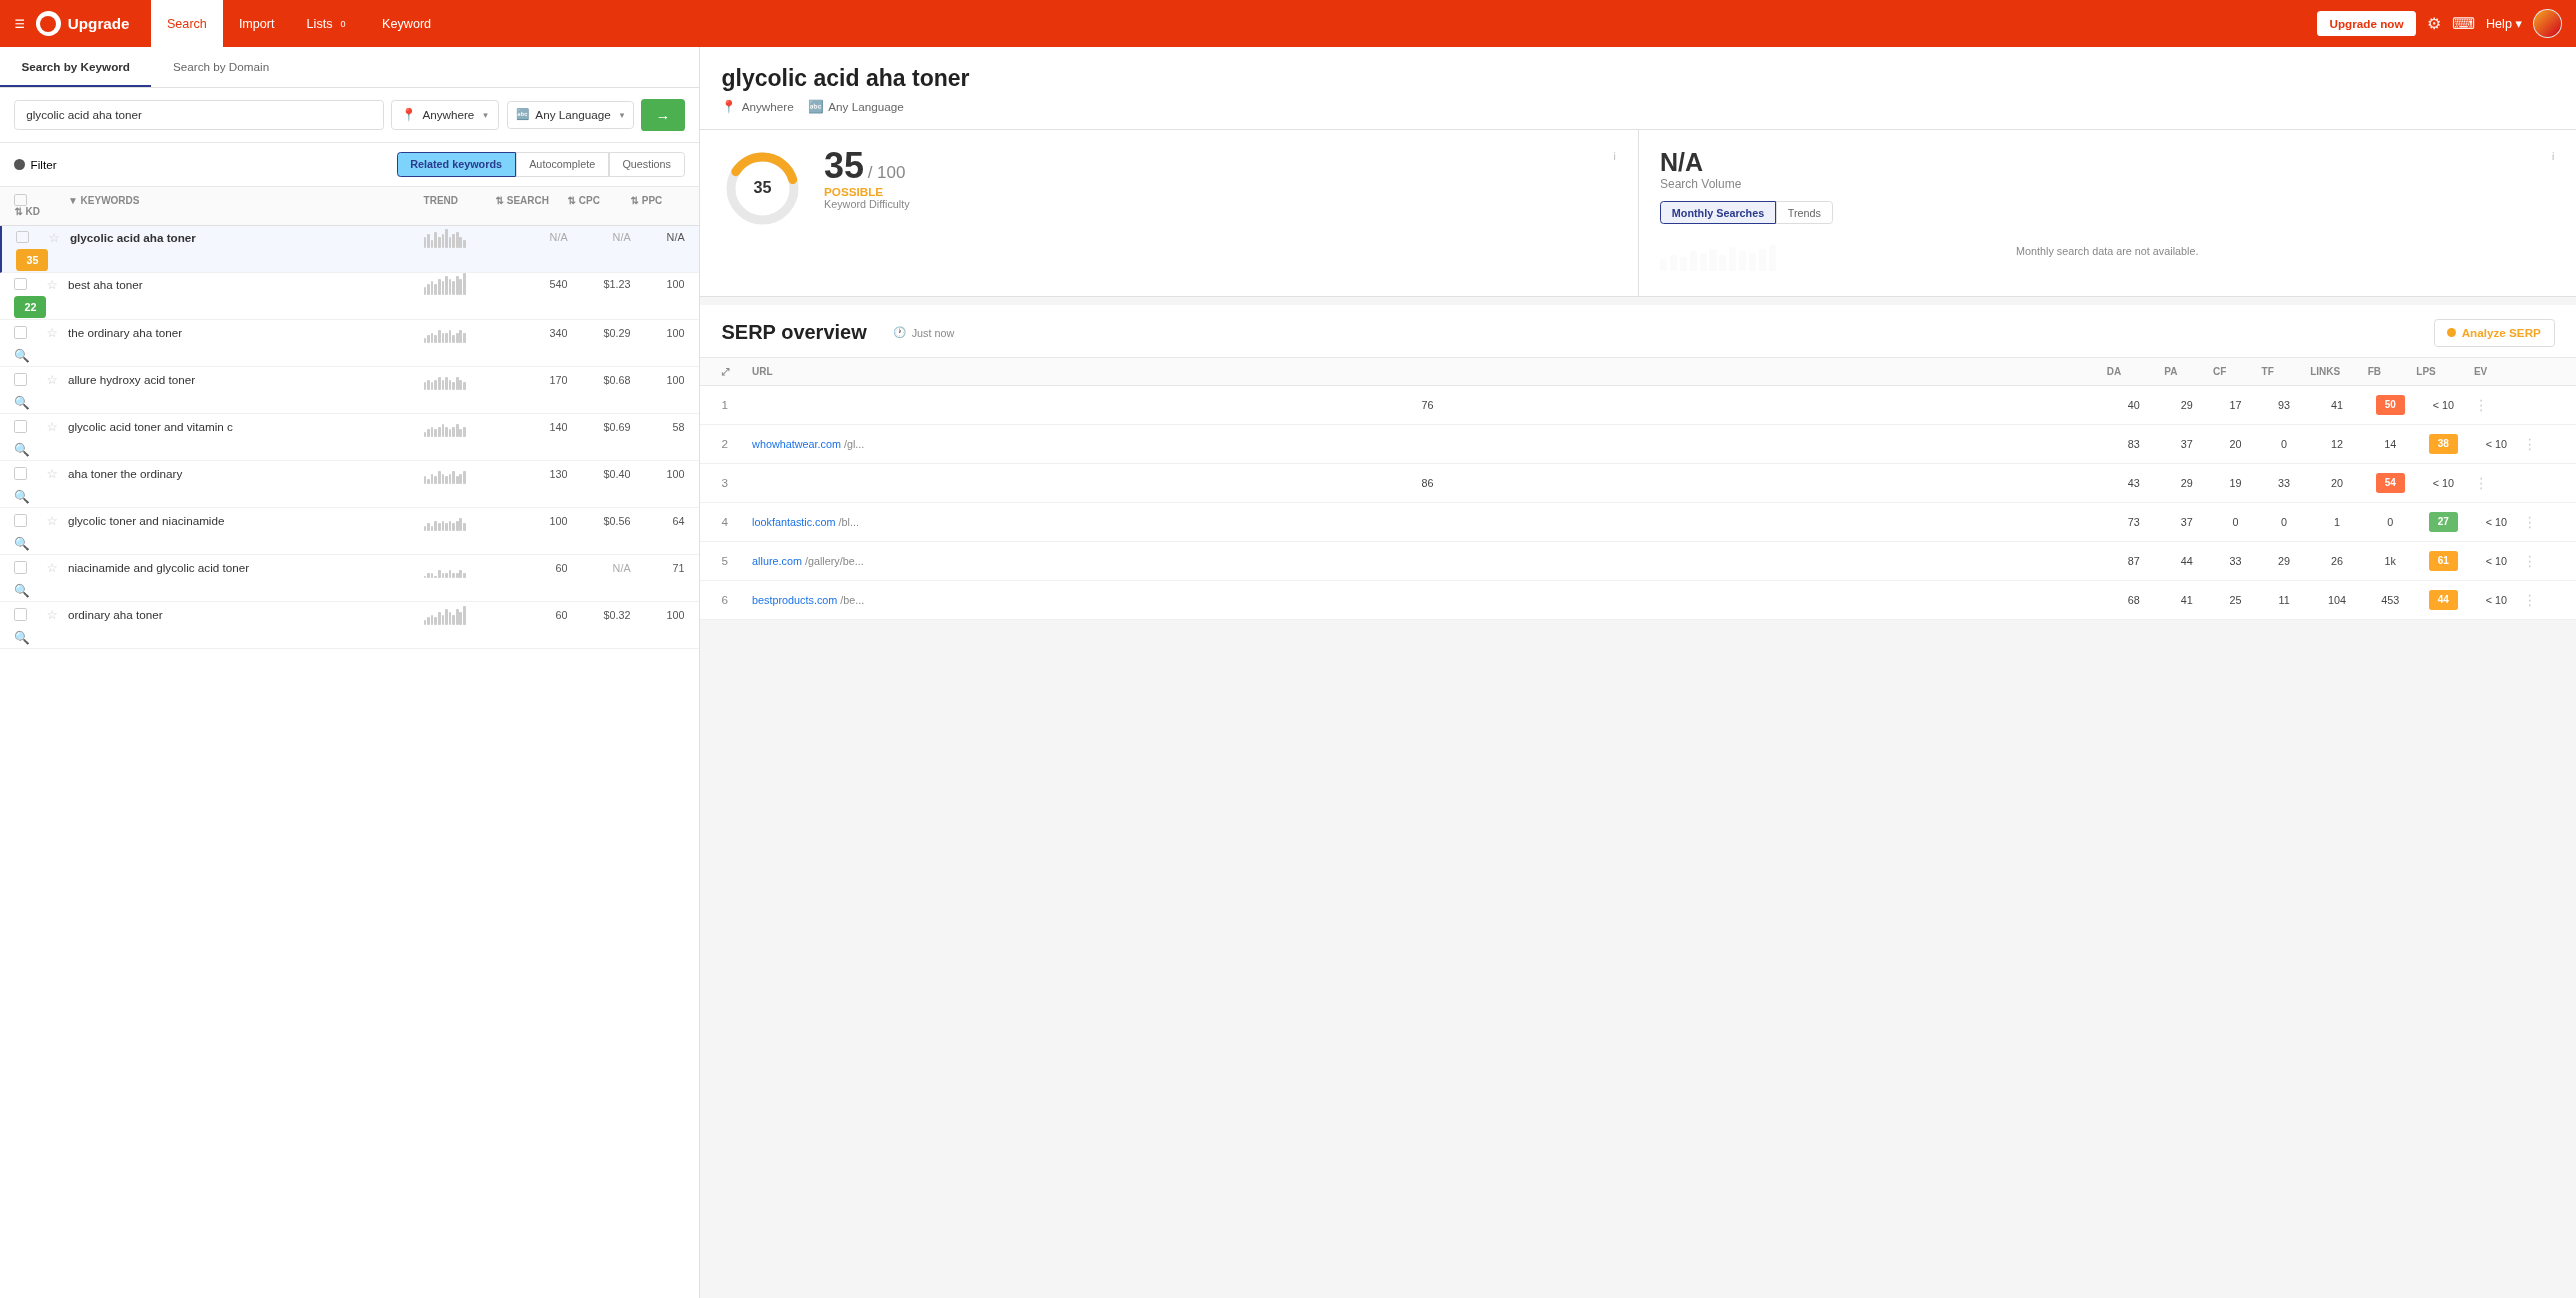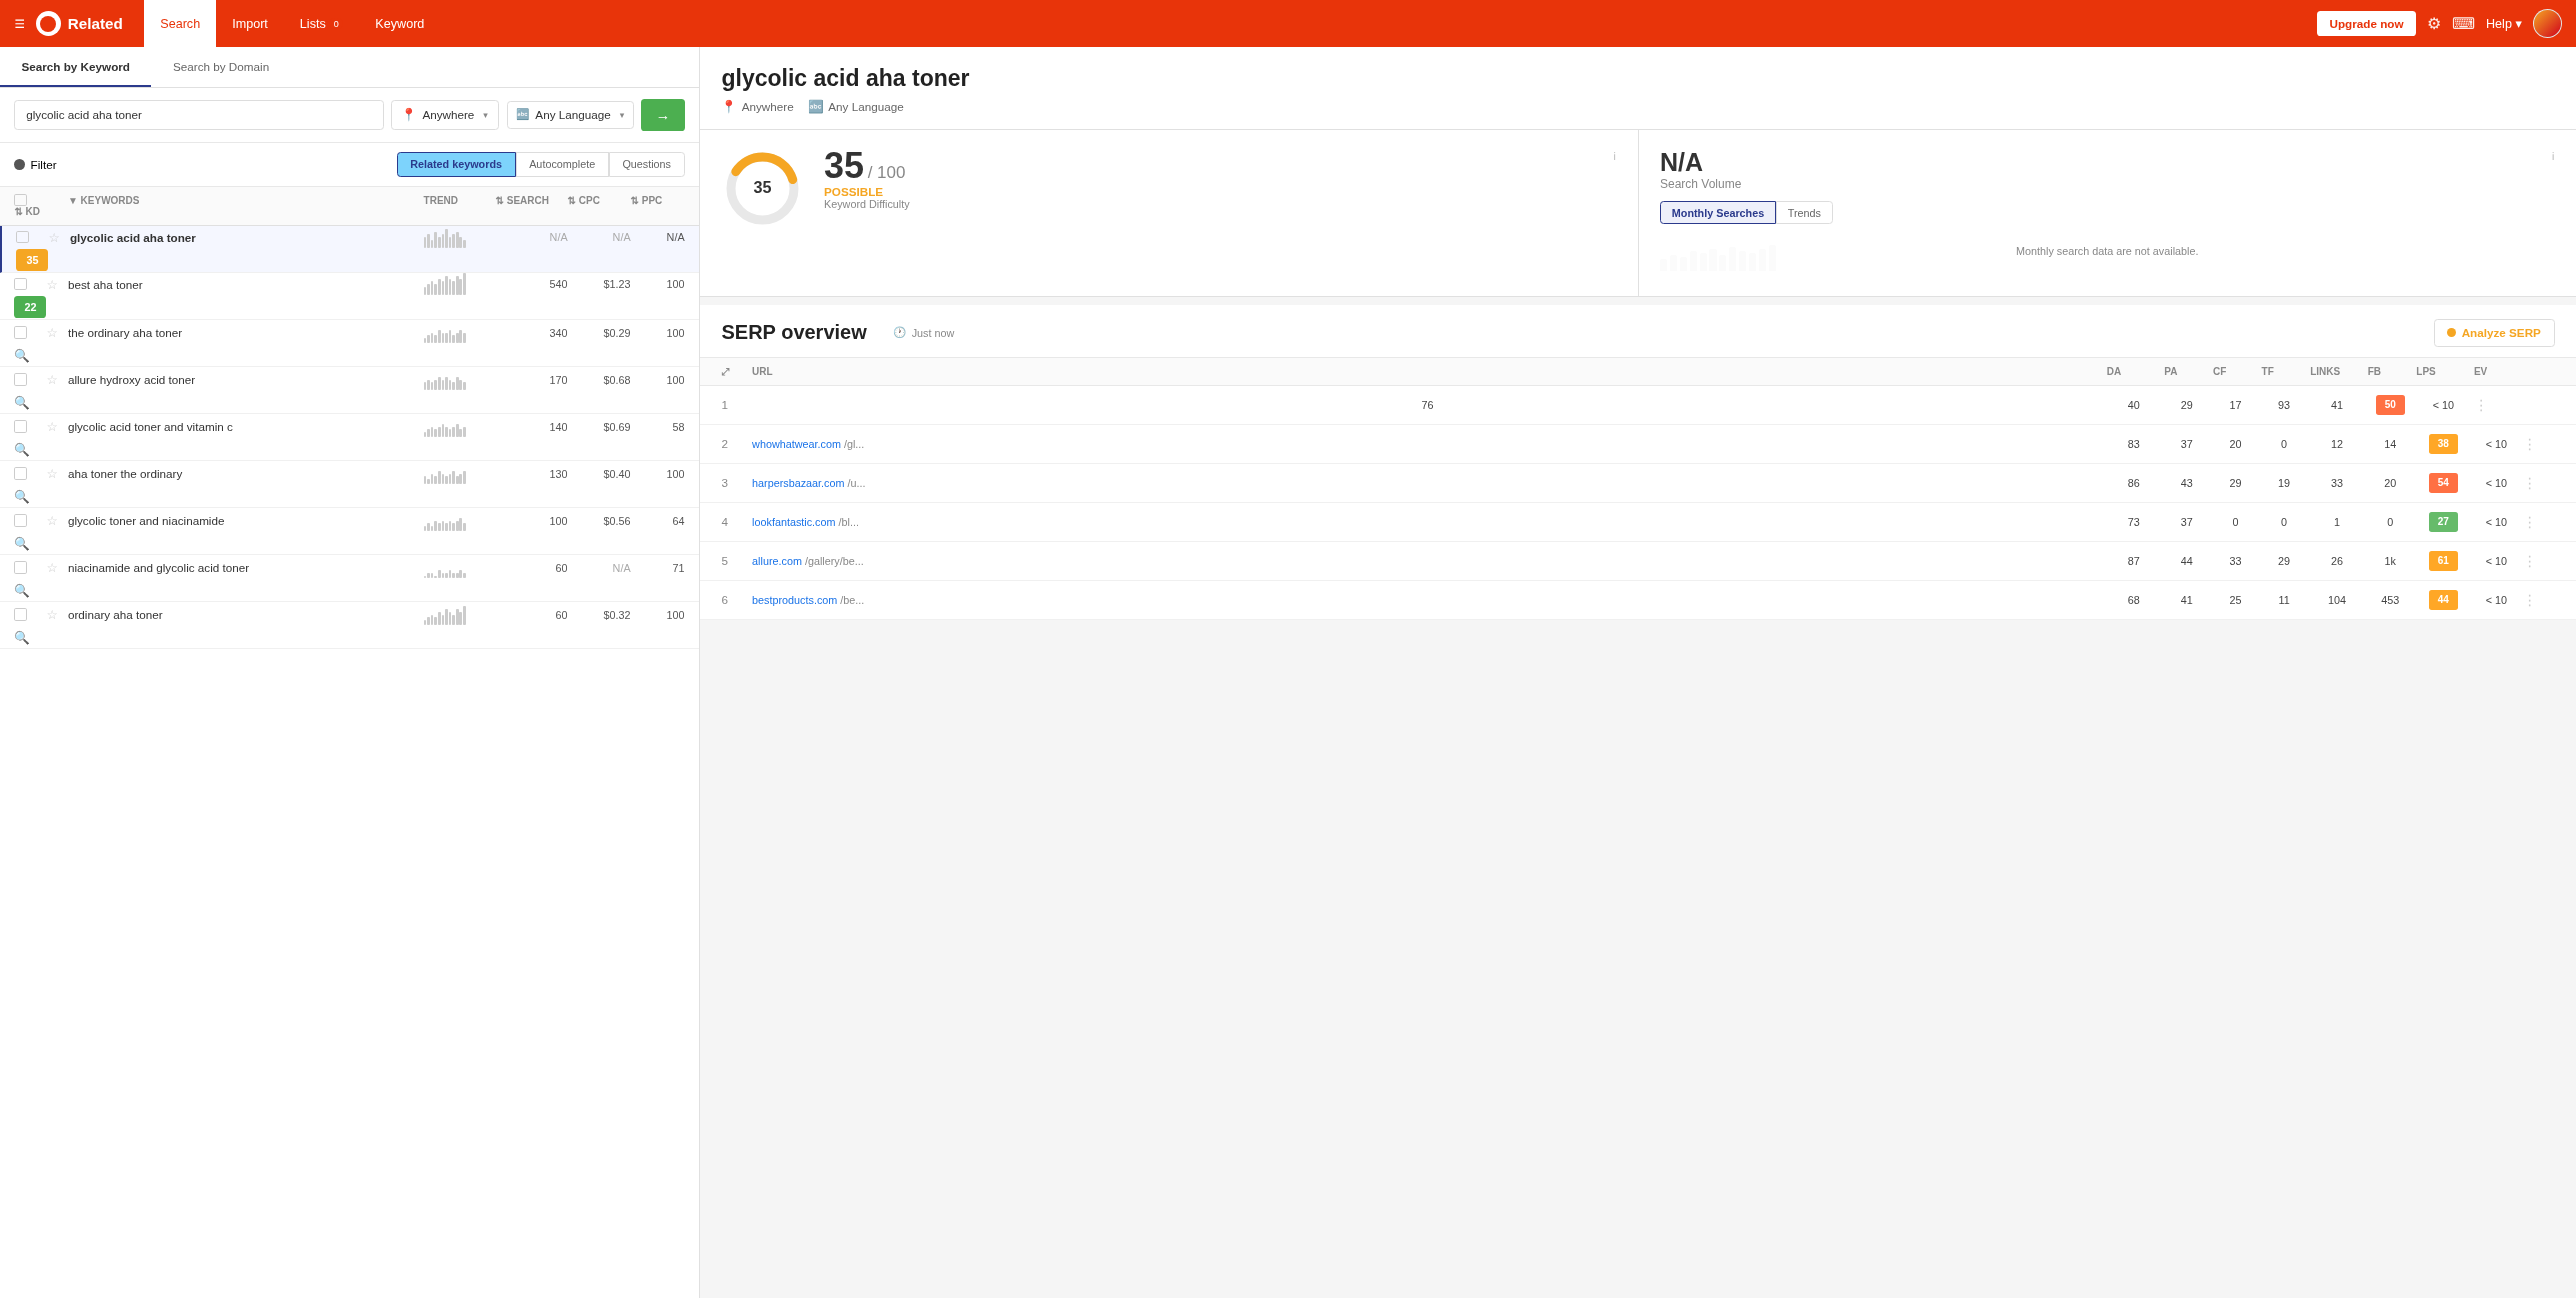--- a/index.html
+++ b/index.html
@@ -141,21 +141,21 @@
   </style>
 </head>
 <body>
 
 <nav class="top-nav">
   <span class="hamburger">☰</span>
   <div class="brand">
     <div class="brand-circle">
         <div class="brand-inner"></div>
       </div>
-    <span>Related</span>
+    <span>Upgrade</span>
   </div>
   <div class="nav-tabs">
     <div class="nav-tab active">
         <span>Search</span>
       </div>
     <div class="nav-tab">
         <span>Import</span>
       </div>
     <div class="nav-tab">
       <span>Lists</span>
@@ -625,26 +625,20 @@
     <div class="serp-cell">12</div>
     <div class="serp-cell">14</div>
     <div class="serp-cell">
       <span class="lps-badge lps-38">38</span>
     </div>
     <div class="serp-cell">&lt; 10</div>
     <div><span class="serp-menu">⋮</span></div>
   </div>
           <div class="serp-row">
     <div class="serp-rank">3</div>
-    <div class="serp-url">
-      <a href="#">
-        <span class="domain">harpersbazaar.com</span>
-        <span class="path">/u...</span>
-      </a>
-    </div>
     <div class="serp-cell">86</div>
     <div class="serp-cell">43</div>
     <div class="serp-cell">29</div>
     <div class="serp-cell">19</div>
     <div class="serp-cell">33</div>
     <div class="serp-cell">20</div>
     <div class="serp-cell">
       <span class="lps-badge lps-54">54</span>
     </div>
     <div class="serp-cell">&lt; 10</div>

